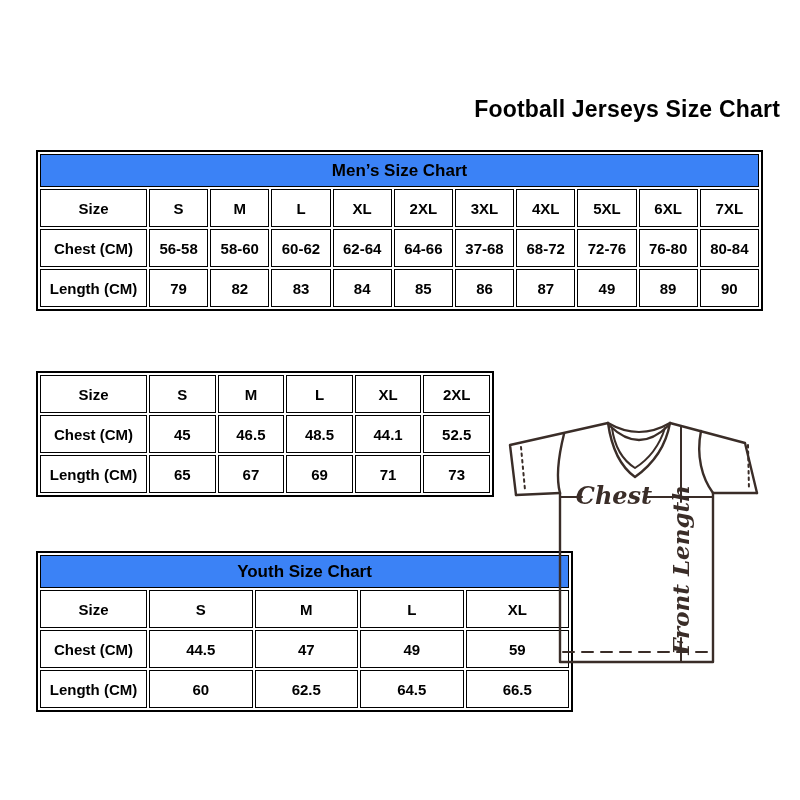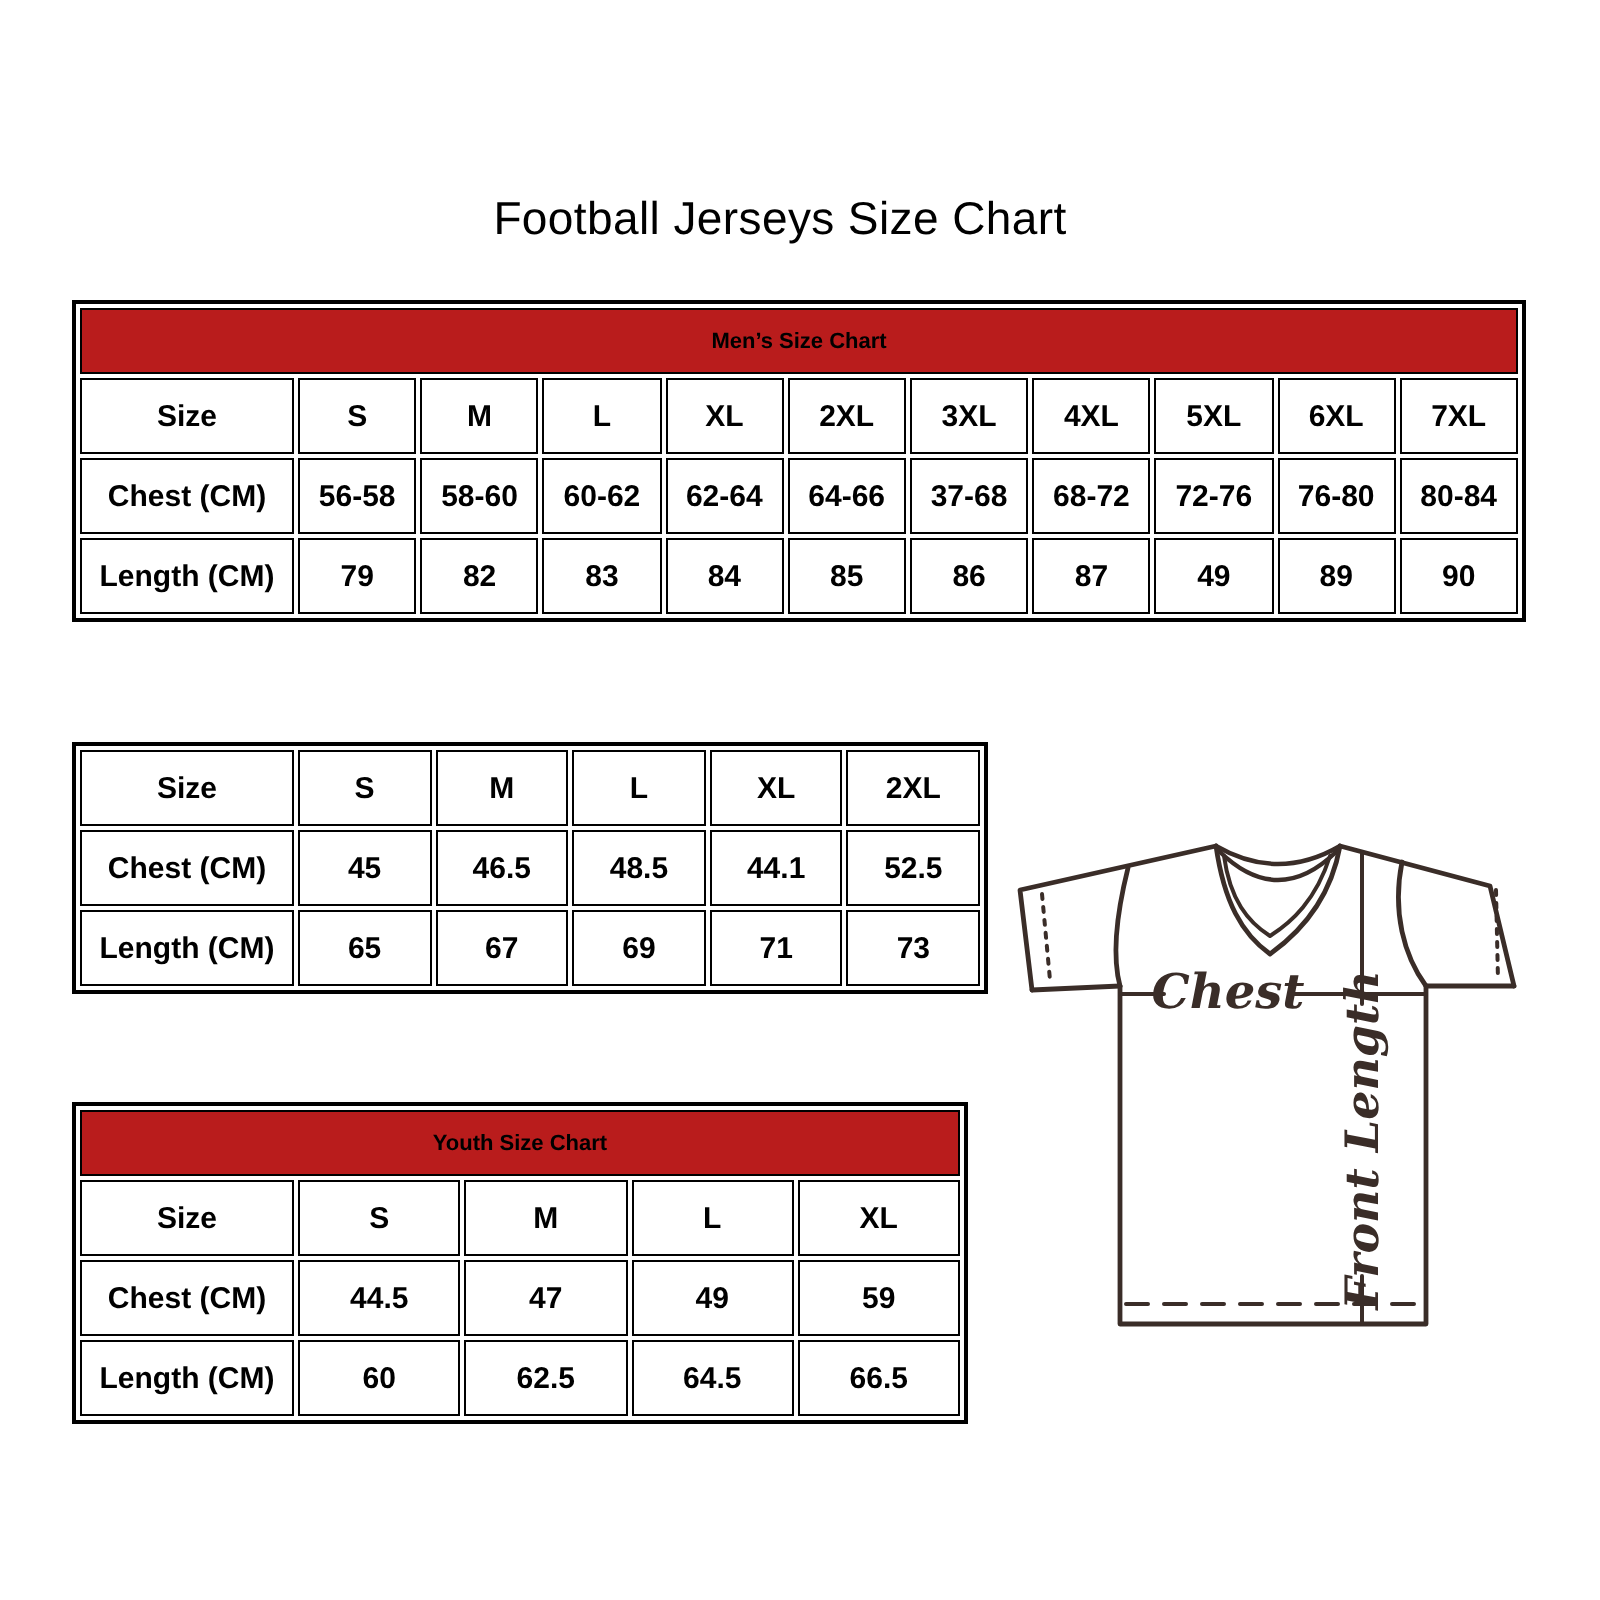--- a/index.html
+++ b/index.html
@@ -1,38 +1,38 @@
 <!DOCTYPE html>
 <html><head>
 <meta charset="utf-8">
 <style>
   html,body { margin:0; padding:0; background:#ffffff; }
   .canvas {
     position:relative; width:800px; height:800px; background:#ffffff;
     font-family:"Liberation Sans", sans-serif; color:#000; overflow:hidden;
   }
   .page-title {
-    position:absolute; left:0; top:96px; width:780px; text-align:center;
-    font-size:23px; font-weight:normal; letter-spacing:0.2px;
+    position:absolute; left:0; top:96px; width:780px; text-align:right;
+    font-size:23px; font-weight:bold; letter-spacing:0.2px;
   }
   table.size-table {
     position:absolute; background:#fff; border:2px solid #000;
     border-collapse:separate; border-spacing:2px; table-layout:fixed;
   }
   table.size-table td {
     border:1px solid #000; text-align:center; vertical-align:middle;
     font-weight:bold; font-size:15px; height:36px; padding:0 2px;
     overflow:hidden; white-space:nowrap;
   }
   table.size-table td.thead {
-    background:#b91c1c; font-size:11px; height:31px;
+    background:#3b82f6; font-size:17px; height:31px;
   }
   #men-table   { left:36px; top:150px; width:727px; }
   #women-table { left:36px; top:371px; width:458px; }
-  #youth-table { left:36px; top:551px; width:448px; }
+  #youth-table { left:36px; top:551px; width:537px; }
   .jersey-wrap { position:absolute; left:503px; top:398px; width:270px; height:272px; }
   svg text.measure-label {
     font-family:"DejaVu Serif", serif; font-style:italic; font-weight:bold;
     fill:#3a2d28;
   }
 </style>
 </head>
 <body>
 
 <div class="canvas">

